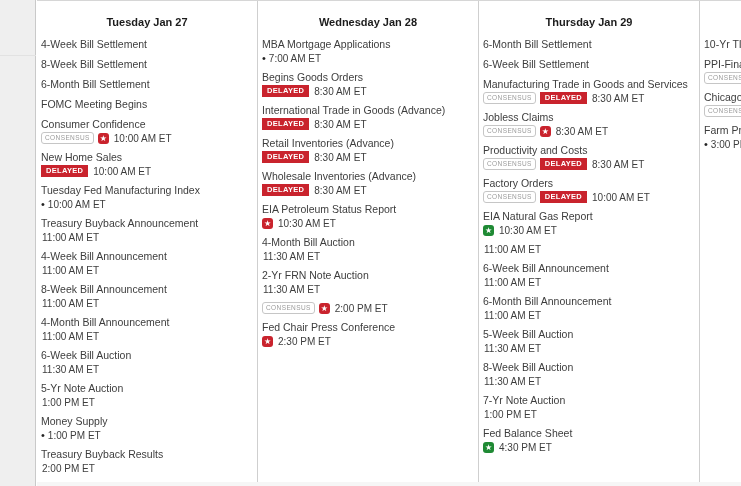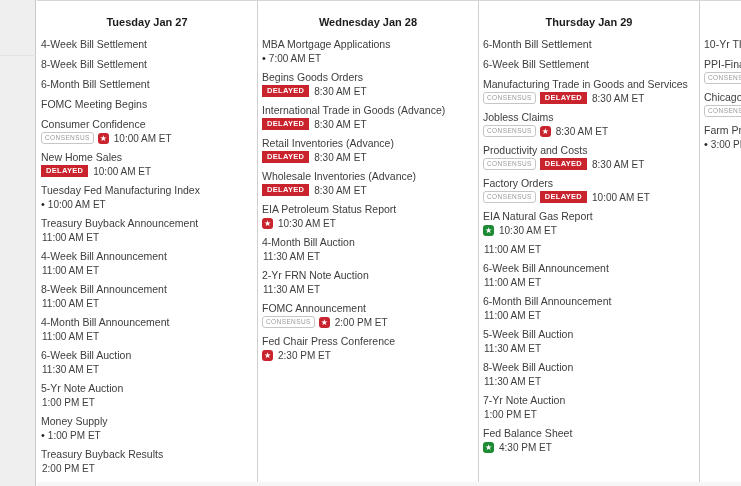--- a/index.html
+++ b/index.html
@@ -268,21 +268,20 @@
               <span class="event-time">11:30 AM ET</span>
             </div>
           </div>
           <div class="event">
             <div class="event-name">2-Yr FRN Note Auction</div>
             <div class="event-meta">
               <span class="event-time">11:30 AM ET</span>
             </div>
           </div>
           <div class="event">
-            <div class="event-name">FOMC Announcement</div>
             <div class="event-meta">
               <span class="badge-consensus">CONSENSUS</span>
               <span class="icon-star red">★</span>
               <span class="event-time">2:00 PM ET</span>
             </div>
           </div>
           <div class="event">
             <div class="event-name">Fed Chair Press Conference</div>
             <div class="event-meta">
               <span class="icon-star red">★</span>

